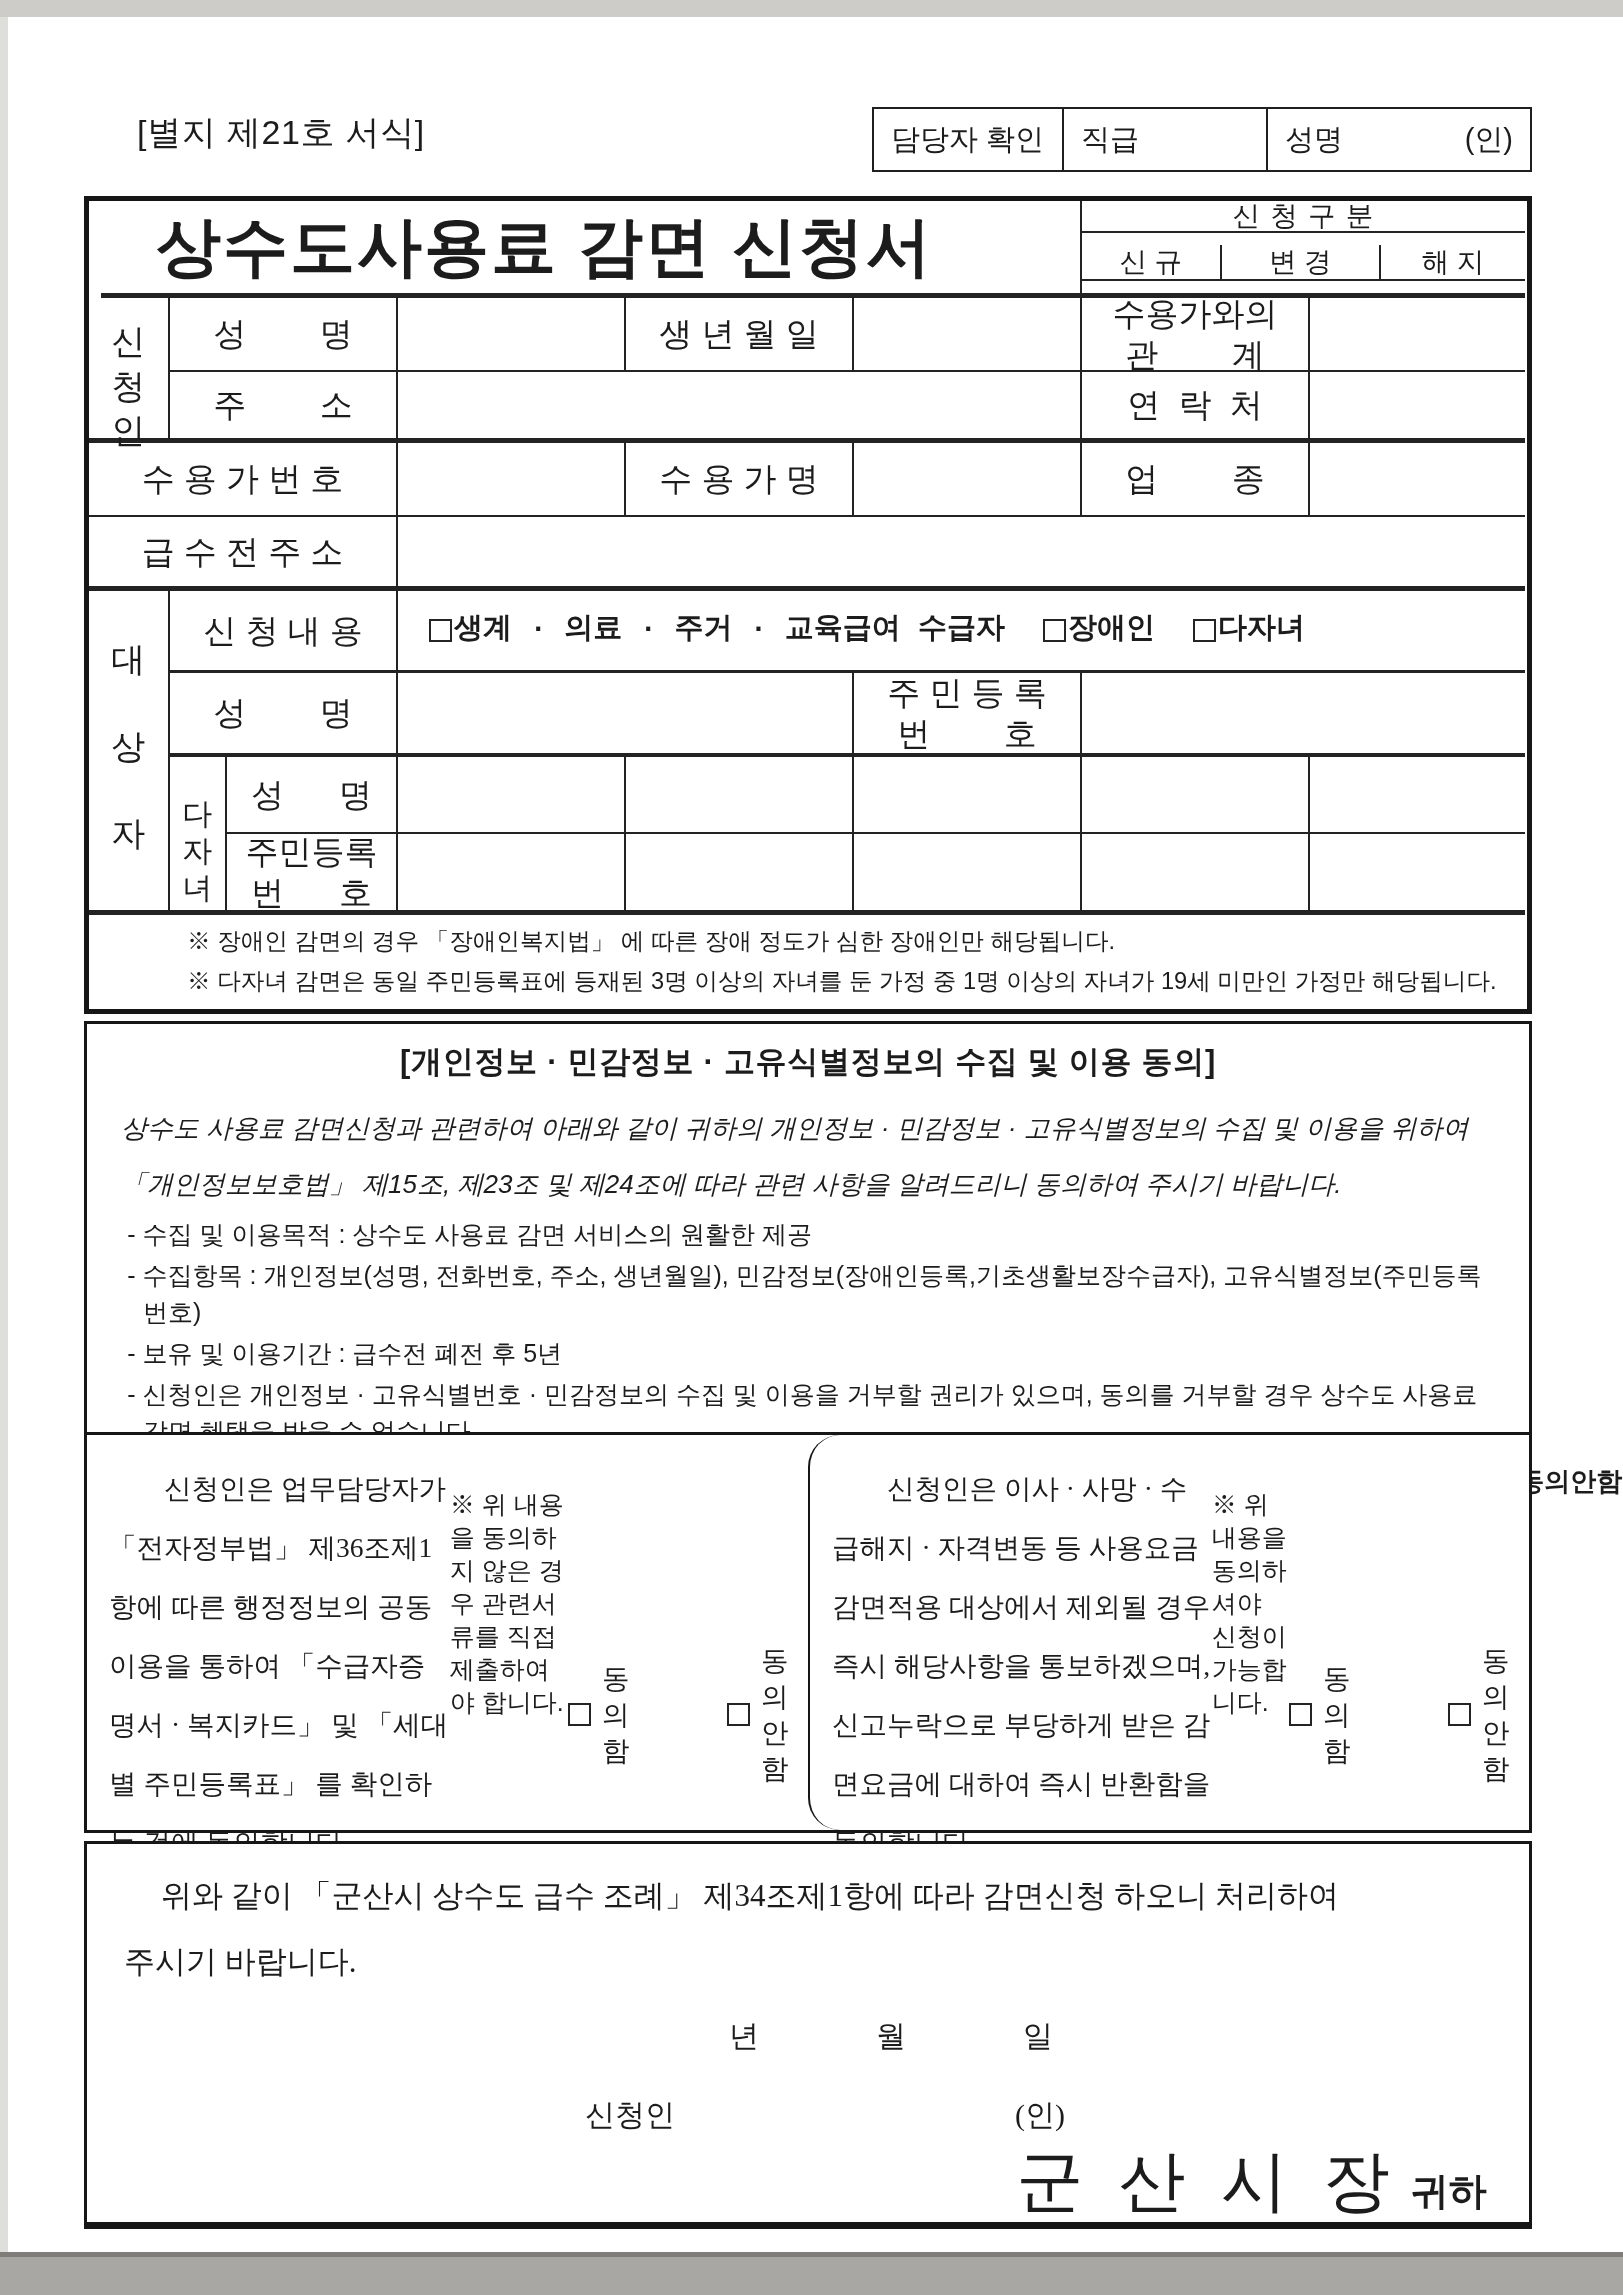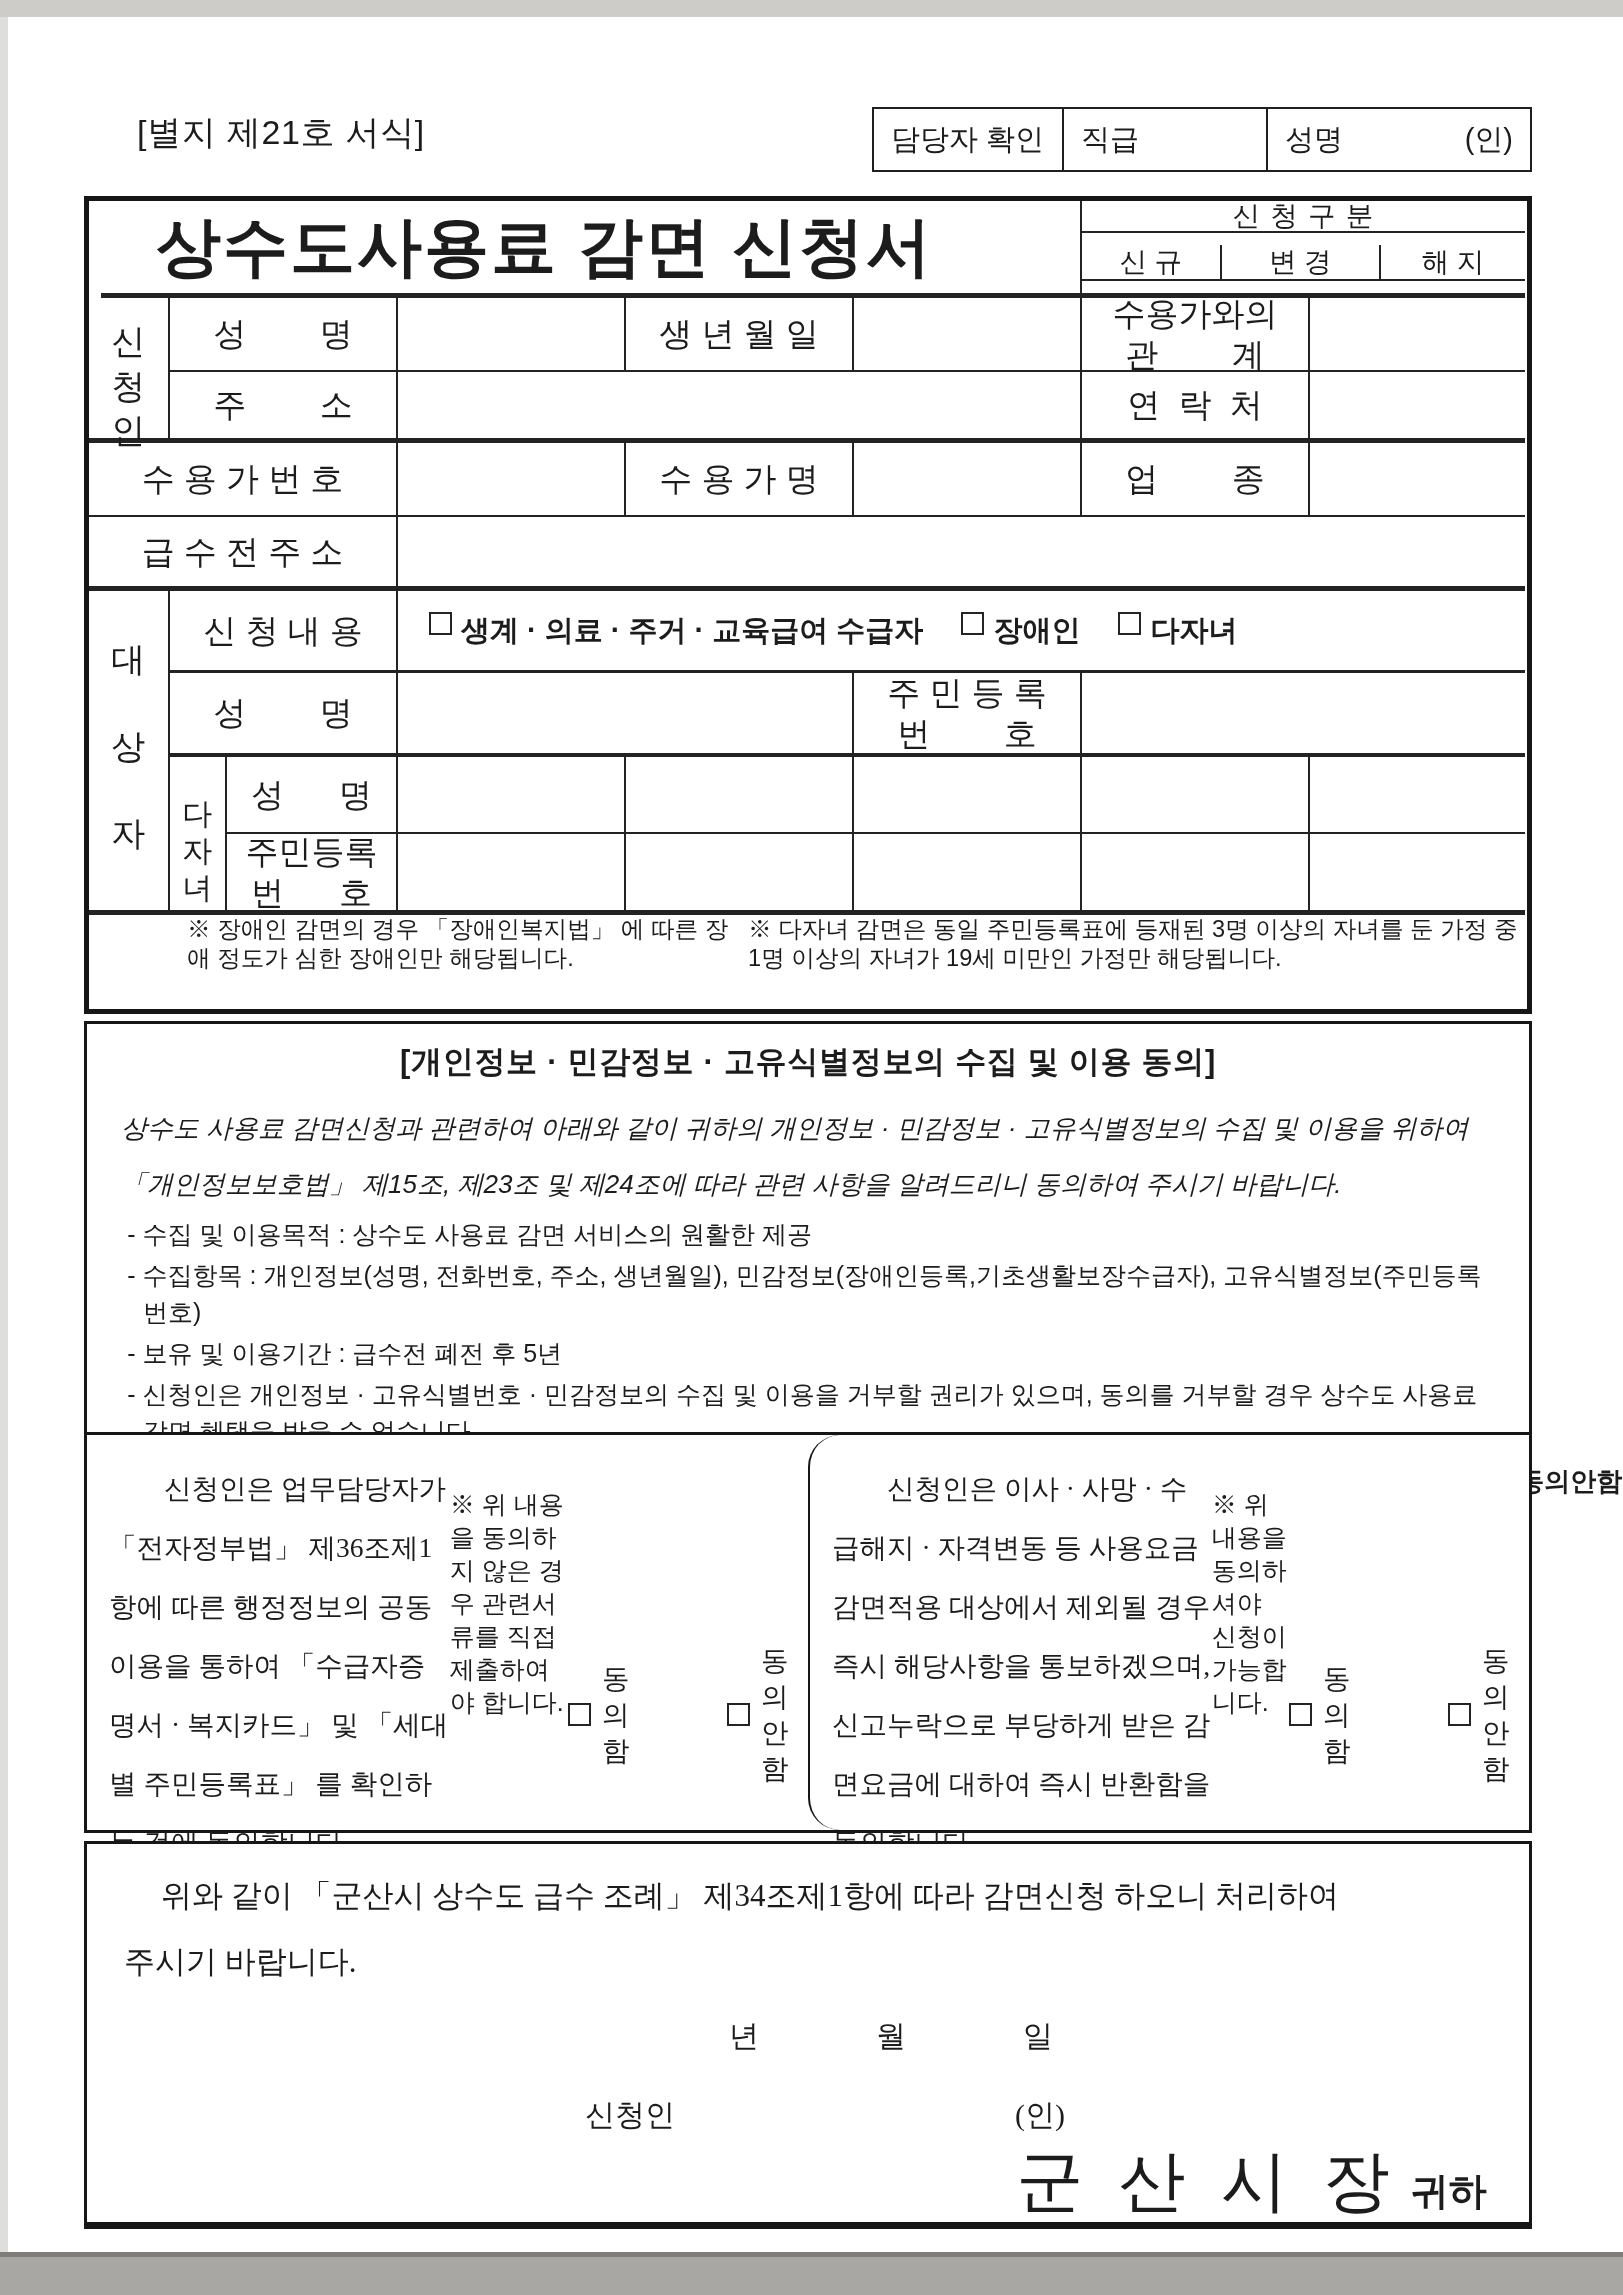--- a/index.html
+++ b/index.html
@@ -38,24 +38,24 @@
   .nh{height:29.5px;border-bottom:2px solid #232323;display:flex;align-items:center;justify-content:center;
       font-size:27.5px;letter-spacing:1.3px;}
   .nrow{display:flex;flex:1;align-items:stretch;}
   .nrow2{border-bottom:2px solid #232323;}
   .no{display:flex;align-items:center;justify-content:center;font-size:27.5px;box-sizing:border-box;}
   .no1{width:31.5%;border-right:2px solid #232323;}
   .no2{width:36%;border-right:2px solid #232323;}
   .no3{width:32.5%;}
 
   .content-cell{justify-content:flex-start;padding-left:31px;gap:38px;font-weight:bold;font-size:29px;}
-  .cbgroup{display:flex;gap:9px;white-space:nowrap;}
+  .cbgroup{display:flex;align-items:center;gap:2px;white-space:nowrap;font-family:Liberation Mono, monospace;}
   .cbx{width:23px;height:23px;border:2px solid #242424;box-sizing:border-box;display:inline-block;flex:none;background:#fff;}
 
-  .notes-cell{flex-direction:row;align-items:flex-start;justify-content:center;
+  .notes-cell{flex-direction:column;align-items:flex-start;justify-content:center;
               padding-left:98px;font-size:23.6px;gap:10.5px;text-align:left;font-weight:normal;}
 
   .pv{position:absolute;left:84px;top:1021px;width:1448px;height:429px;border:3.9px solid #161616;
       box-sizing:border-box;padding:10.5px 26px;font-size:25px;background:#fff;}
   .pv-h{text-align:center;font-size:31px;font-weight:bold;margin-top:6.5px;letter-spacing:0.7px;}
   .pv-intro{margin-top:17px;line-height:56px;font-size:26px;padding:0 7.9px;font-style:italic;}
   .pv-item{margin-top:3.9px;line-height:37px;padding-left:30px;text-indent:-15.7px;}
   .pv-consent{display:flex;align-items:center;margin-top:14.4px;font-weight:bold;font-size:26px;}
   .pv-g{display:flex;align-items:center;gap:9.2px;margin-right:23.6px;white-space:nowrap;}
   .dot{width:17px;height:22px;background:#202020;border-radius:50%;display:inline-block;flex:none;}

